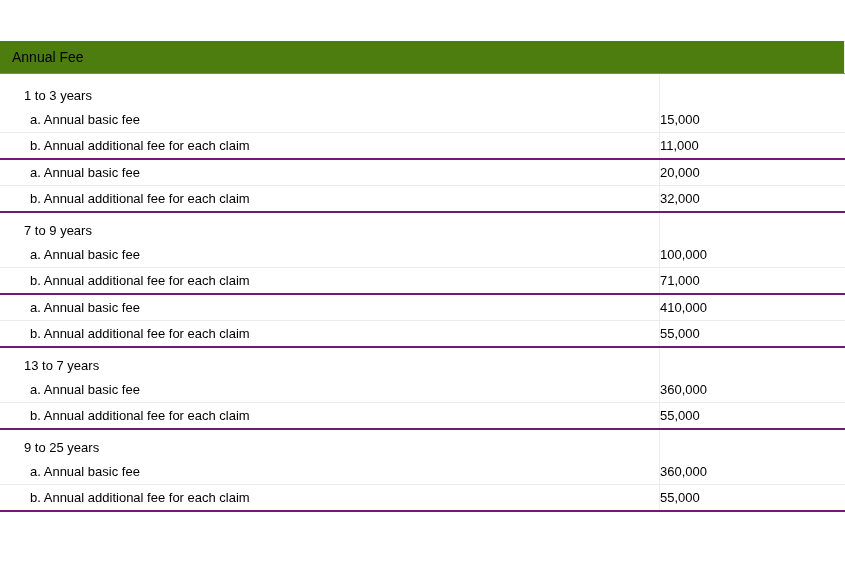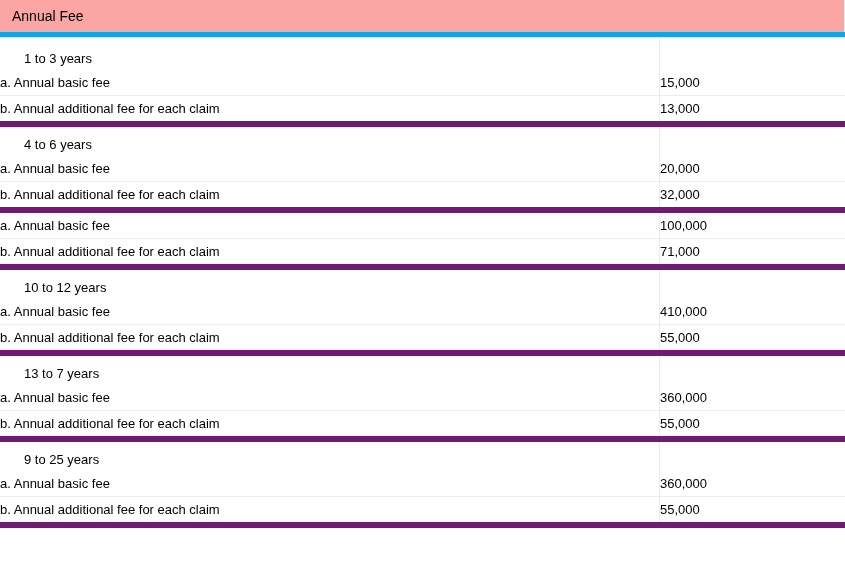--- a/index.html
+++ b/index.html
@@ -8,41 +8,43 @@
       box-sizing: border-box;
     }
     body {
       font-family: Arial, Helvetica, sans-serif;
       font-size: 13px;
       color: #000;
       background: #fff;
       width: 845px;
     }
     .header {
-      background: #fca5a5;
+      background: #4d7c0f;
       padding: 8px 12px;
       font-size: 14px;
-      border-bottom: 5px solid #0ea5e9;
+      border-bottom: 1px solid #0ea5e9;
+      margin-top: 41px;
     }
     .fee-table {
       width: 100%;
       border-collapse: collapse;
     }
     .group-row td {
       padding: 10px 0 4px 24px;
       border-bottom: none;
     }
     .group-row.first td {
       padding-top: 14px;
     }
     .sub-row td {
       padding: 5px 0;
       border-bottom: 1px solid #ececec;
     }
     .sub-row td.label {
+      padding-left: 30px;
     }
     .sub-row td.value {
       text-align: left;
       padding-right: 20px;
       white-space: nowrap;
     }
     .col-label {
       width: 660px;
     }
     .col-value {
@@ -54,21 +56,21 @@
     .divider-cell::after {
       content: '';
       position: absolute;
       right: 0;
       top: 0;
       bottom: 0;
       width: 1px;
       background: #ececec;
     }
     .sub-row.last-in-group td {
-      border-bottom: 6px solid #701a75;
+      border-bottom: 2px solid #701a75;
     }
   </style>
 </head>
 <body>
 
 <div class="header divider-cell">
   <span>Annual Fee</span>
 </div>
 
 <table class="fee-table">
@@ -80,49 +82,45 @@
     <tr class="group-row first">
       <td class="divider-cell">1 to 3 years</td>
       <td></td>
     </tr>
     <tr class="sub-row">
       <td class="label divider-cell">a. Annual basic fee</td>
       <td class="value">15,000</td>
     </tr>
     <tr class="sub-row last-in-group">
       <td class="label divider-cell">b. Annual additional fee for each claim</td>
-      <td class="value">13,000</td>
+      <td class="value">11,000</td>
     </tr>
 
-    <tr class="group-row">
-      <td class="divider-cell">4 to 6 years</td>
-      <td></td>
-    </tr>
     <tr class="sub-row">
       <td class="label divider-cell">a. Annual basic fee</td>
       <td class="value">20,000</td>
     </tr>
     <tr class="sub-row last-in-group">
       <td class="label divider-cell">b. Annual additional fee for each claim</td>
       <td class="value">32,000</td>
     </tr>
 
+    <tr class="group-row">
+      <td class="divider-cell">7 to 9 years</td>
+      <td></td>
+    </tr>
     <tr class="sub-row">
       <td class="label divider-cell">a. Annual basic fee</td>
       <td class="value">100,000</td>
     </tr>
     <tr class="sub-row last-in-group">
       <td class="label divider-cell">b. Annual additional fee for each claim</td>
       <td class="value">71,000</td>
     </tr>
 
-    <tr class="group-row">
-      <td class="divider-cell">10 to 12 years</td>
-      <td></td>
-    </tr>
     <tr class="sub-row">
       <td class="label divider-cell">a. Annual basic fee</td>
       <td class="value">410,000</td>
     </tr>
     <tr class="sub-row last-in-group">
       <td class="label divider-cell">b. Annual additional fee for each claim</td>
       <td class="value">55,000</td>
     </tr>
 
     <tr class="group-row">

